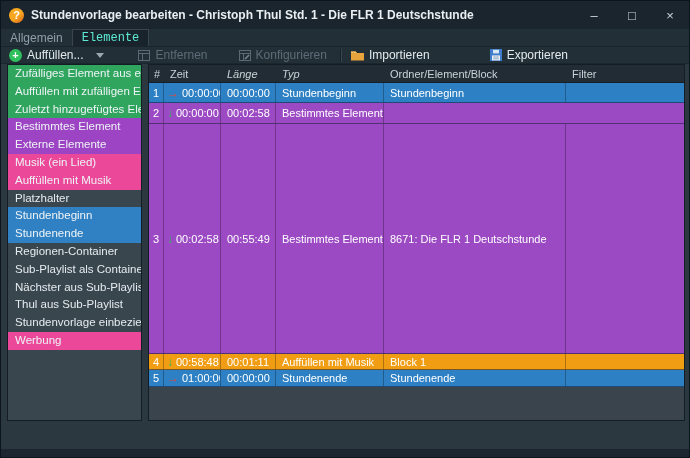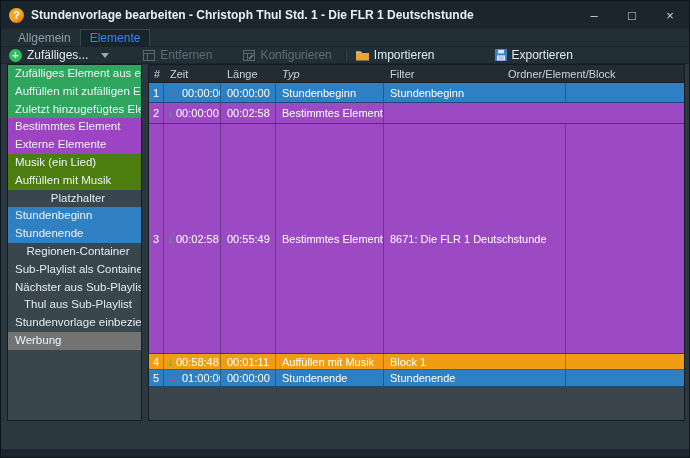--- a/index.html
+++ b/index.html
@@ -11,45 +11,45 @@
   }
   
   .titlebar{height:28px;background:#1a252d;display:flex;align-items:center;padding-left:8px;}
   .app-icon{width:15px;height:15px;border-radius:50%;flex:0 0 15px;
     background:linear-gradient(140deg,#f7a621 55%,#d95f1d);
     color:#fff;font-size:11px;font-weight:bold;display:flex;align-items:center;justify-content:center;margin-right:7px;}
   .wtitle{font-size:12px;font-weight:bold;color:#e9eff3;flex:1;white-space:nowrap;overflow:hidden;}
   .win-controls{display:flex;height:28px;}
   .win-btn{width:38px;display:flex;align-items:center;justify-content:center;color:#ccd5da;font-size:13px;cursor:default;}
   
-  .tabbar{height:17px;background:#232f37;display:flex;align-items:stretch;padding-left:8px;border-bottom:1px solid #1a242c;}
+  .tabbar{height:17px;background:#232f37;display:flex;align-items:stretch;padding-left:0;border-bottom:1px solid #1a242c;}
   .tab{font-size:12px;color:#8e9ea8;padding:0 9px;display:flex;align-items:center;white-space:nowrap;}
-  .tab.active{background:#19232b;color:#3b82f6;border:1px solid #3a464f;border-bottom:none;}
+  .tab.active{background:#19232b;color:#5eead4;border:1px solid #3a464f;border-bottom:none;font-family:Liberation Mono, monospace;}
   
   .toolbar{height:16px;background:#232f37;display:flex;align-items:center;padding-left:8px;border-bottom:1px solid #1b252d;}
   .tbtn{display:flex;align-items:center;gap:5px;font-size:12px;color:#e2eaee;margin-right:11px;white-space:nowrap;}
   .tbtn.disabled{color:#5d6c76;padding-left:20px;}
   .plus-circle{width:13px;height:13px;border-radius:50%;background:#2fbf5d;color:#fff;
     display:flex;align-items:center;justify-content:center;font-size:11px;font-weight:bold;line-height:1;}
   .chevron{width:0;height:0;border-left:4px solid transparent;border-right:4px solid transparent;
     border-top:5px solid #9aa8b1;margin:0 14px 0 2px;}
   .tsep{width:1px;height:13px;background:#18222a;border-right:1px solid #39454e;margin:0 9px 0 2px;}
   .icon-svg{display:block;}
   
   .content{position:absolute;top:63px;left:0;right:0;height:359px;background:#2b3840;}
   .sidebar{position:absolute;left:6px;top:0;width:135px;height:357px;box-sizing:border-box;
     background:#3a464e;border:1px solid #141d24;overflow:hidden;}
   .sb-item{height:17.8px;line-height:17.8px;font-size:11.5px;padding-left:7px;color:#eef3f6;
     white-space:nowrap;overflow:hidden;cursor:default;}
   .sb-item.green{background:#2fa55e;}
   .sb-item.purple{background:#9d44c4;}
-  .sb-item.orange{background:#4d7c0f;}
+  .sb-item.orange{background:#ec4899;}
   .sb-item.blue{background:#2f81c3;}
-  .sb-item.teal{background:#737373;}
-  .sb-item.gray{background:transparent;color:#e4ebf0;text-align:center;}
+  .sb-item.teal{background:#ec4899;}
+  .sb-item.gray{background:transparent;color:#e4ebf0;}
   .tablepanel{position:absolute;left:147px;top:0;width:537px;height:357px;box-sizing:border-box;
     background:#39444c;border:1px solid #141d24;overflow:hidden;}
   .thead{display:flex;height:18px;box-sizing:border-box;background:#212c34;border-bottom:1px solid #161f27;}
   .th{font-size:11px;color:#c9d3d9;box-sizing:border-box;padding:3px 0 0 6px;white-space:nowrap;overflow:hidden;cursor:default;}
   .th.right{text-align:right;padding-left:0;padding-right:4px;}
   .row{display:flex;box-sizing:border-box;border-bottom:1px solid rgba(24,28,52,0.55);cursor:default;}
   .row.blue{background:#2d80c4;}
   .row.purple{background:#9c4ac4;}
   .row.orange{background:#f09d13;}
   .cell{box-sizing:border-box;font-size:11px;color:#ffffff;display:flex;align-items:center;
@@ -84,21 +84,21 @@
   </div>
 
   <div class="tabbar">
     <div class="tab">Allgemein</div>
     <div class="tab active">Elemente</div>
   </div>
 
   <div class="toolbar">
     <div class="tbtn">
       <span class="plus-circle">+</span>
-      <span>Zufälliges...</span>
+      <span>Auffüllen...</span>
     </div>
     <span class="chevron"></span>
     <div class="tbtn disabled">
       <svg class="icon-svg" width="12" height="11" viewBox="0 0 12 11">
         <rect x="0.5" y="0.5" width="11" height="10" fill="none" stroke="#5a6a74"></rect>
         <line x1="0.5" y1="3.5" x2="11.5" y2="3.5" stroke="#5a6a74"></line>
         <line x1="4.5" y1="3.5" x2="4.5" y2="10.5" stroke="#5a6a74"></line>
       </svg>
       <span>Entfernen</span>
     </div>
@@ -147,24 +147,24 @@
         <div class="sb-item gray">Sub-Playlist als Container</div>
         <div class="sb-item gray">Nächster aus Sub-Playlist</div>
         <div class="sb-item gray">Thul aus Sub-Playlist</div>
         <div class="sb-item gray">Stundenvorlage einbeziehen</div>
         <div class="sb-item teal">Werbung</div>
       </div>
     <div class="tablepanel">
       <div class="thead">
           <div class="th right" style="width: 15px;">#</div>
           <div class="th" style="width: 57px;">Zeit</div>
-          <div class="th" style="width: 55px;">Länge</div>
+          <div class="th" style="width: 55px; font-style: italic;">Länge</div>
           <div class="th" style="width: 108px; font-style: italic;">Typ</div>
+          <div class="th" style="width: 182px;">Ordner/Element/Block</div>
           <div class="th" style="flex: 1 1 0%;">Filter</div>
-          <div class="th" style="width: 182px;">Ordner/Element/Block</div>
         </div>
       <div>
           <div class="row blue" style="height: 20px;">
             <div class="cell num" style="width: 15px;">1</div>
             <div class="cell zeit" style="width: 57px;">
               <span class="arrow red">→</span>
               <span>00:00:00</span>
             </div>
             <div class="cell laenge" style="width: 55px;">00:00:00</div>
             <div class="cell typ" style="width: 108px;">Stundenbeginn</div>

